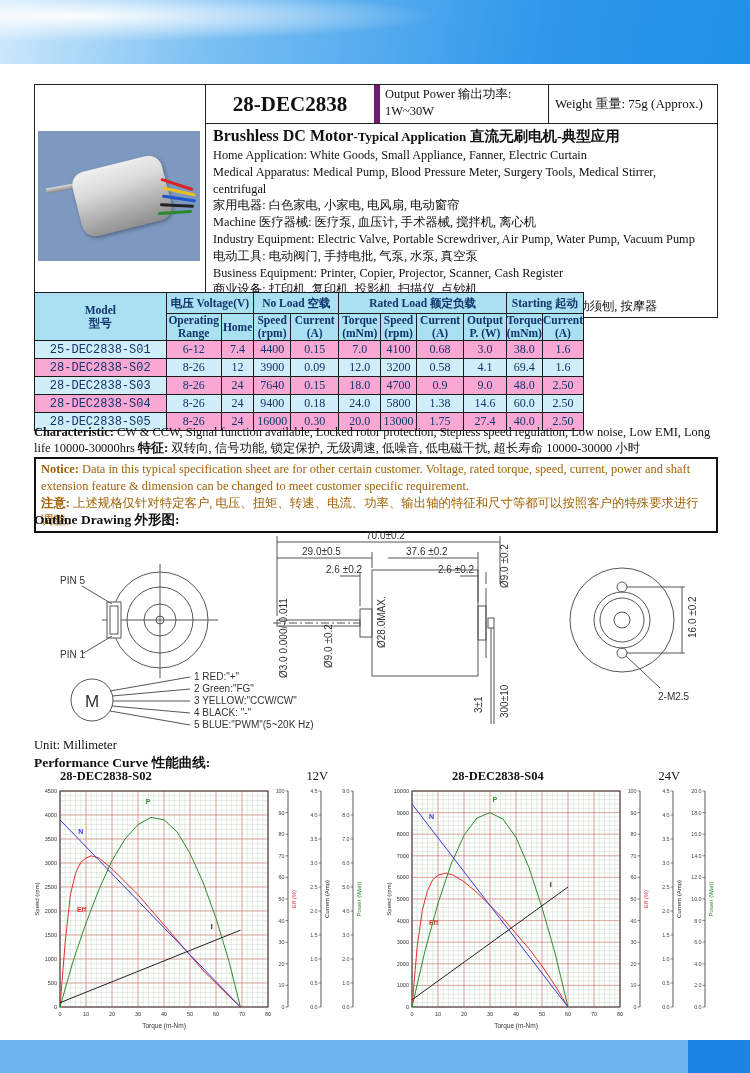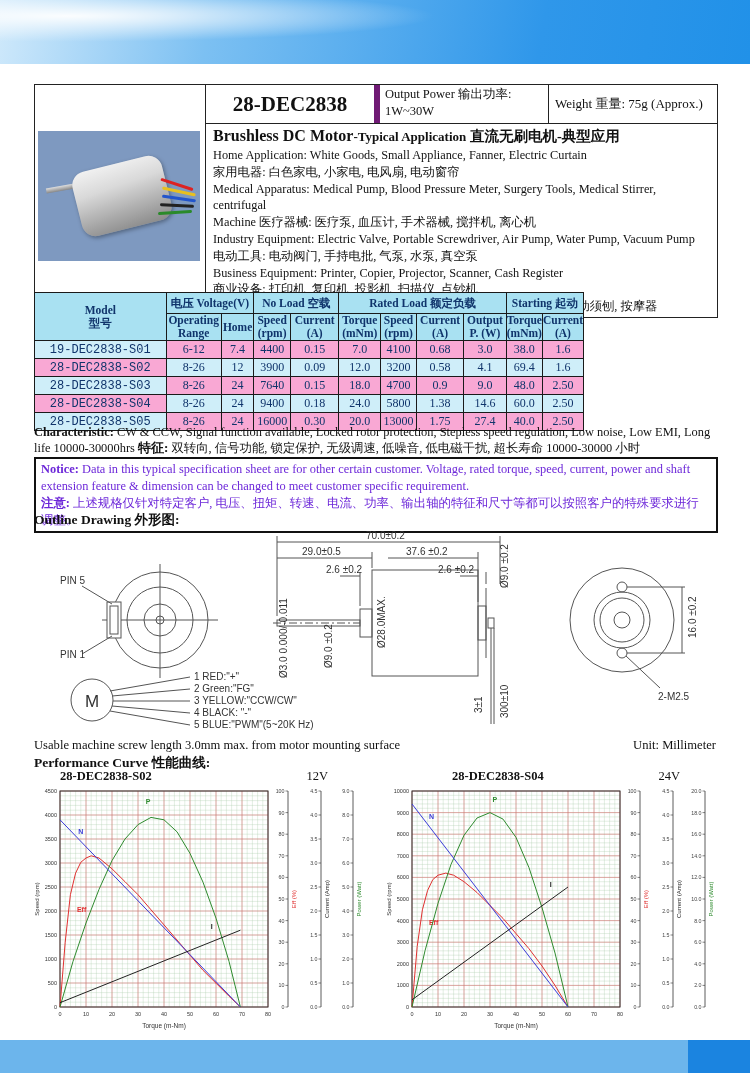--- a/index.html
+++ b/index.html
@@ -38,21 +38,21 @@
     font-size:11.5px;color:#10346b;text-align:center;}
   table.spec th,table.spec td{border:1px solid #1a1a1a;padding:0;}
   table.spec th{background:#a9e1f2;font-weight:bold;white-space:pre-line;line-height:13px;height:20px;}
   table.spec td{height:17px;font-size:12px;}
   td.model{font-family:"Liberation Mono",monospace;font-size:10.5px;}
   .cyan{background:#f9a8d4;} .pale{background:#cfeef9;}
   
   .charc{position:absolute;left:34px;top:424px;width:684px;font-size:12.4px;line-height:16px;}
   .charc b.cn{font-size:13px;}
   .notice{position:absolute;left:34px;top:457px;width:670px;border:2px solid #111;
-    padding:2px 5px;font-size:12.4px;line-height:17px;color:#6d28d9;}
+    padding:2px 5px;font-size:12.4px;line-height:17px;color:#a16207;}
   .sec-head{position:absolute;left:34px;font-weight:bold;font-size:13.5px;}
   
   .outline-svg{position:absolute;left:30px;top:528px;}
   .outline-svg text{font-family:"Liberation Sans",sans-serif;fill:#333;}
   .screw-note{position:absolute;left:34px;top:738px;width:682px;display:flex;justify-content:space-between;font-size:12.6px;}
   
   .chart{position:absolute;top:768px;width:336px;}
   .chart .t-row{display:flex;align-items:center;height:17px;font-size:12.5px;}
   .chart .t-name{font-weight:bold;margin-left:30px;}
   .chart .t-volt{margin-left:auto;margin-right:38px;}
@@ -86,22 +86,22 @@
           <span>1W~30W</span>
         </div>
         <div class="hdr-weight">Weight 重量: 75g (Approx.)</div>
       </div>
       <div class="app-block">
         <div class="app-title">
           <span class="big">Brushless DC Motor</span><span class="mid">-Typical Application</span><span class="cn"> 直流无刷电机-典型应用</span>
         </div>
         <div id="app-lines">
             <div>Home Application: White Goods, Small Appliance, Fanner, Electric Curtain</div>
+            <div>Medical Apparatus: Medical Pump, Blood Pressure Meter, Surgery Tools, Medical Stirrer, centrifugal</div>
             <div>家用电器: 白色家电, 小家电, 电风扇, 电动窗帘</div>
-            <div>Medical Apparatus: Medical Pump, Blood Pressure Meter, Surgery Tools, Medical Stirrer, centrifugal</div>
             <div>Machine    医疗器械: 医疗泵, 血压计, 手术器械, 搅拌机, 离心机</div>
             <div>Industry Equipment: Electric Valve, Portable Screwdriver, Air Pump, Water Pump, Vacuum Pump</div>
             <div>电动工具: 电动阀门, 手持电批, 气泵, 水泵, 真空泵</div>
             <div>Business Equipment: Printer, Copier, Projector, Scanner, Cash Register</div>
             <div>商业设备: 打印机, 复印机, 投影机, 扫描仪, 点钞机</div>
             <div>Personal Care: Hair Dryer, Electric Shaver, Massager    个人护理: 风筒, 电动须刨, 按摩器</div>
           </div>
       </div>
     </div>
   </div>
@@ -133,21 +133,21 @@
           <th style="height: 26px;">Output
 P. (W)</th>
           <th style="height: 26px;">Torque
 (mNm)</th>
           <th style="height: 26px;">Current
 (A)</th>
         </tr>
     </thead>
     <tbody id="spec-body">
         <tr>
-          <td class="model pale">19-DEC2838-S01</td>
+          <td class="model pale">25-DEC2838-S01</td>
           <td class="cyan">6-12</td>
           <td class="cyan">7.4</td>
           <td class="cyan">4400</td>
           <td class="cyan">0.15</td>
           <td class="cyan">7.0</td>
           <td class="cyan">4100</td>
           <td class="cyan">0.68</td>
           <td class="cyan">3.0</td>
           <td class="cyan">38.0</td>
           <td class="cyan">1.6</td>
@@ -291,21 +291,20 @@
       <text x="478" y="60" transform="rotate(-90 478 60)">Ø9.0 ±0.2</text>
       <text x="355" y="120" transform="rotate(-90 355 120)">Ø28.0MAX.</text>
       <text x="452" y="185" transform="rotate(-90 452 185)">3±1</text>
       <text x="478" y="190" transform="rotate(-90 478 190)">300±10</text>
       <text x="666" y="110" transform="rotate(-90 666 110)">16.0 ±0.2</text>
       <text x="628" y="172">2-M2.5</text>
     </g>
   </svg>
 
   <div class="screw-note">
-    <span>Usable machine screw length 3.0mm max. from motor mounting surface</span>
     <span>Unit: Millimeter</span>
   </div>
 
   <div class="sec-head" style="top:754px;">Performance Curve 性能曲线:</div>
 
   <div class="chart c0">
     <div class="t-row">
       <span class="t-name">28-DEC2838-S02</span>
       <span class="t-volt">12V</span>
     </div>

